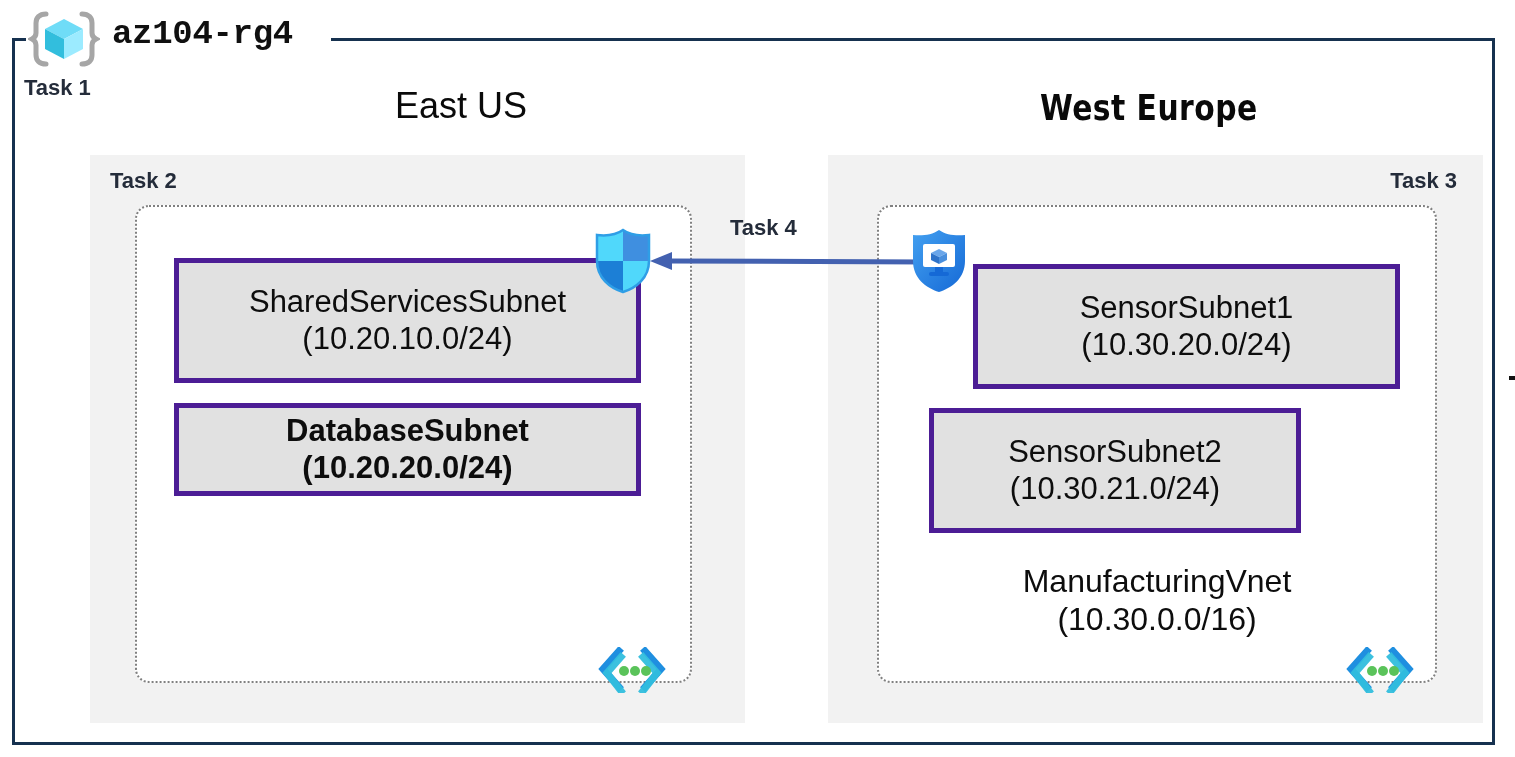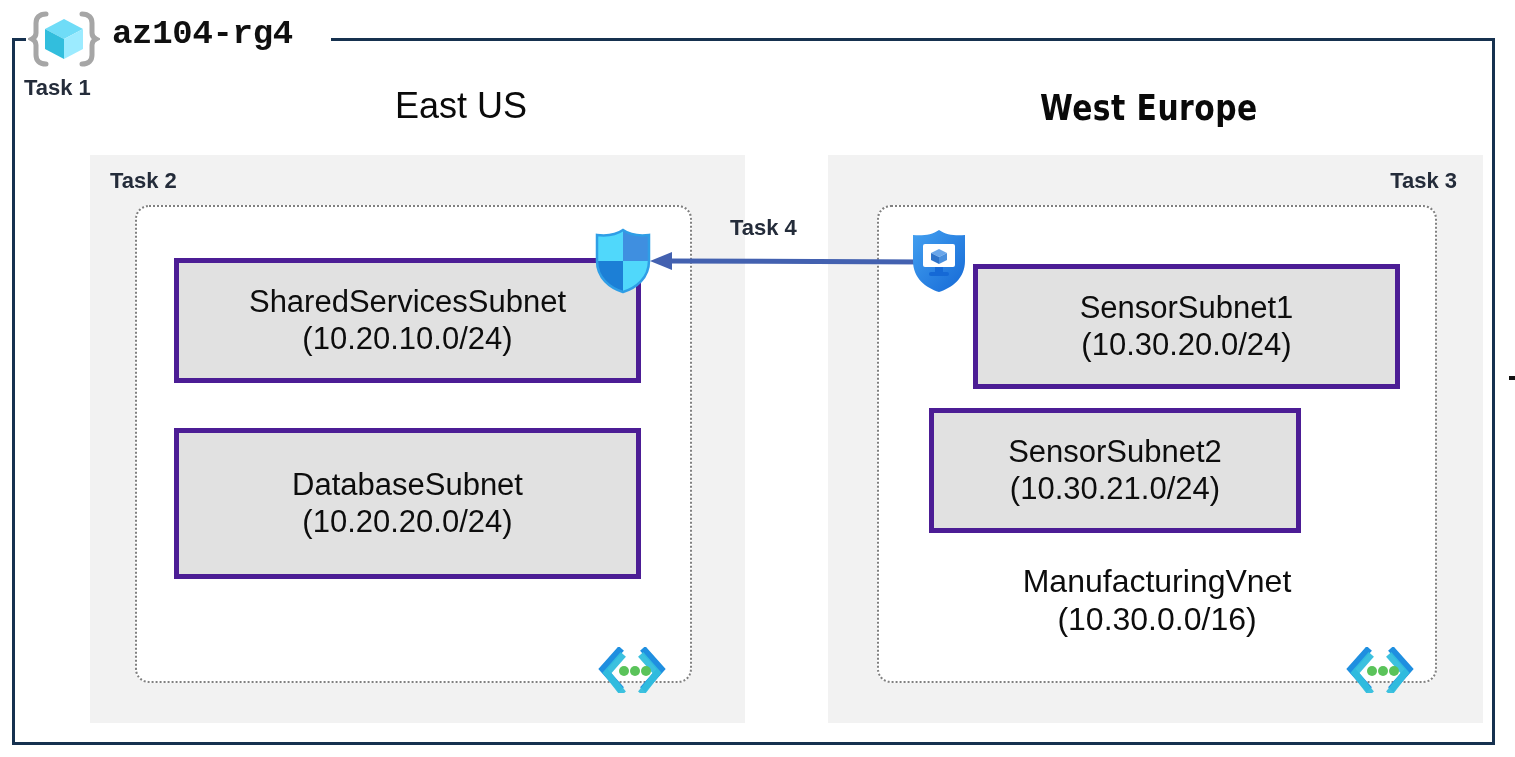--- a/index.html
+++ b/index.html
@@ -139,21 +139,21 @@
     justify-content: center;
     line-height: 1.18;
   }
   .subnet-name, .subnet-cidr {
     font-size: 31px;
     color: #0d0d0d;
     white-space: nowrap;
   }
 
   .subnet-box.s-e1 { left: 174px; top: 258px; width: 467px; height: 125px; }
-  .subnet-box.s-e2 { left: 174px; top: 428px; width: 467px; height: 151px; }
+  .subnet-box.s-e2 { left: 174px; top: 403px; width: 467px; height: 93px; font-weight: bold; }
   .subnet-box.s-w1 { left: 929px; top: 264px; width: 427px; height: 125px; margin-left: 44px; }
   .subnet-box.s-w2 { left: 929px; top: 408px; width: 372px; height: 125px; }
 
   
   .vnet-caption {
     position: absolute;
     text-align: center;
     line-height: 1.18;
   }
   .vnet-caption .vname,

